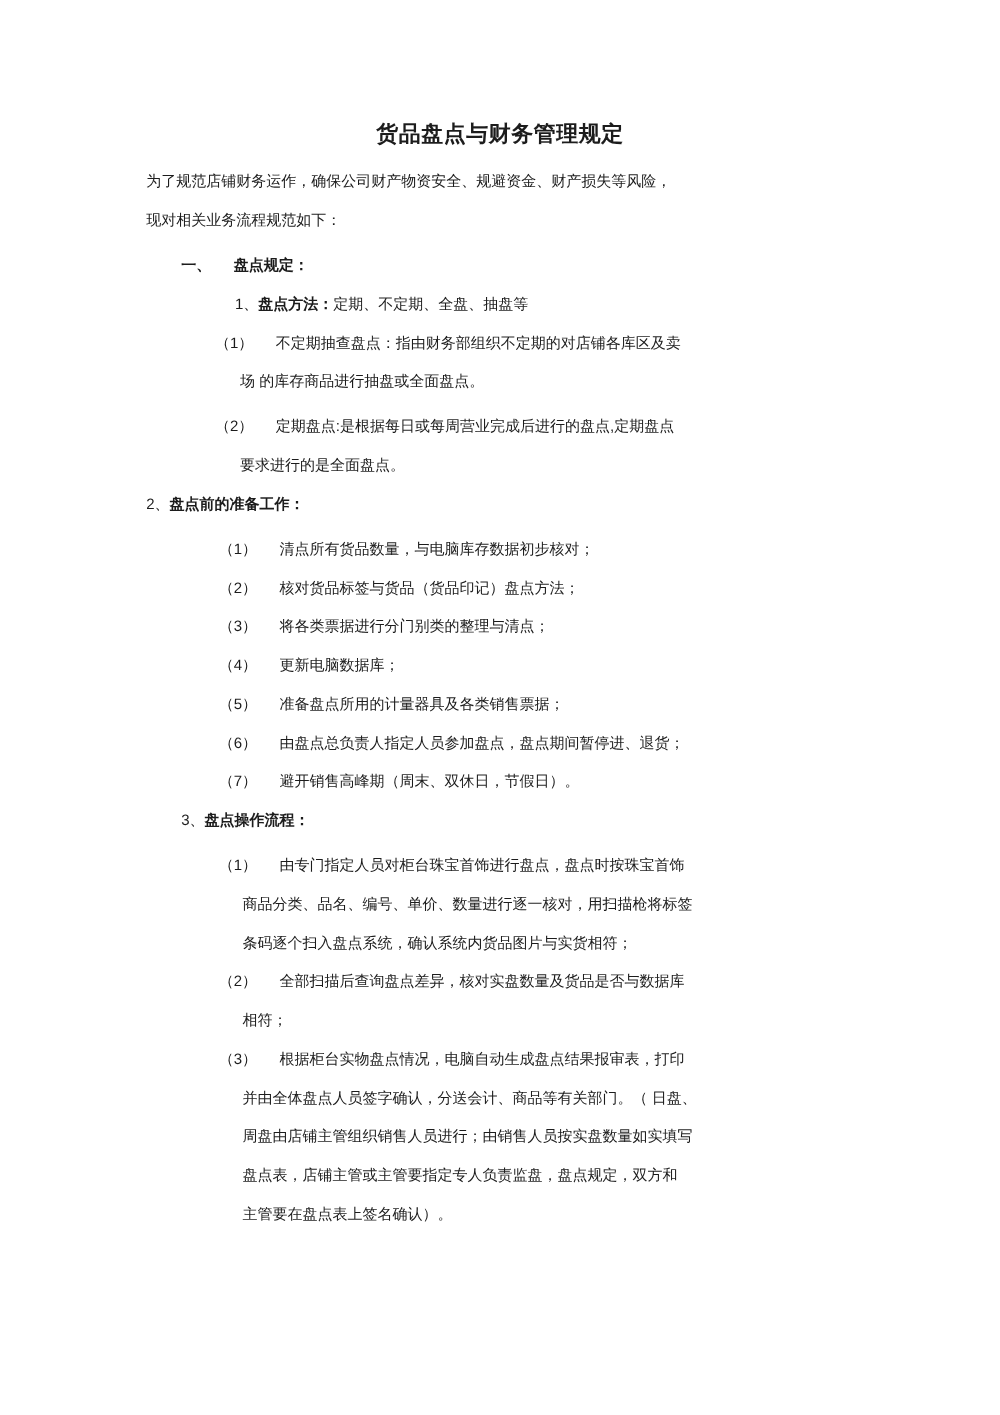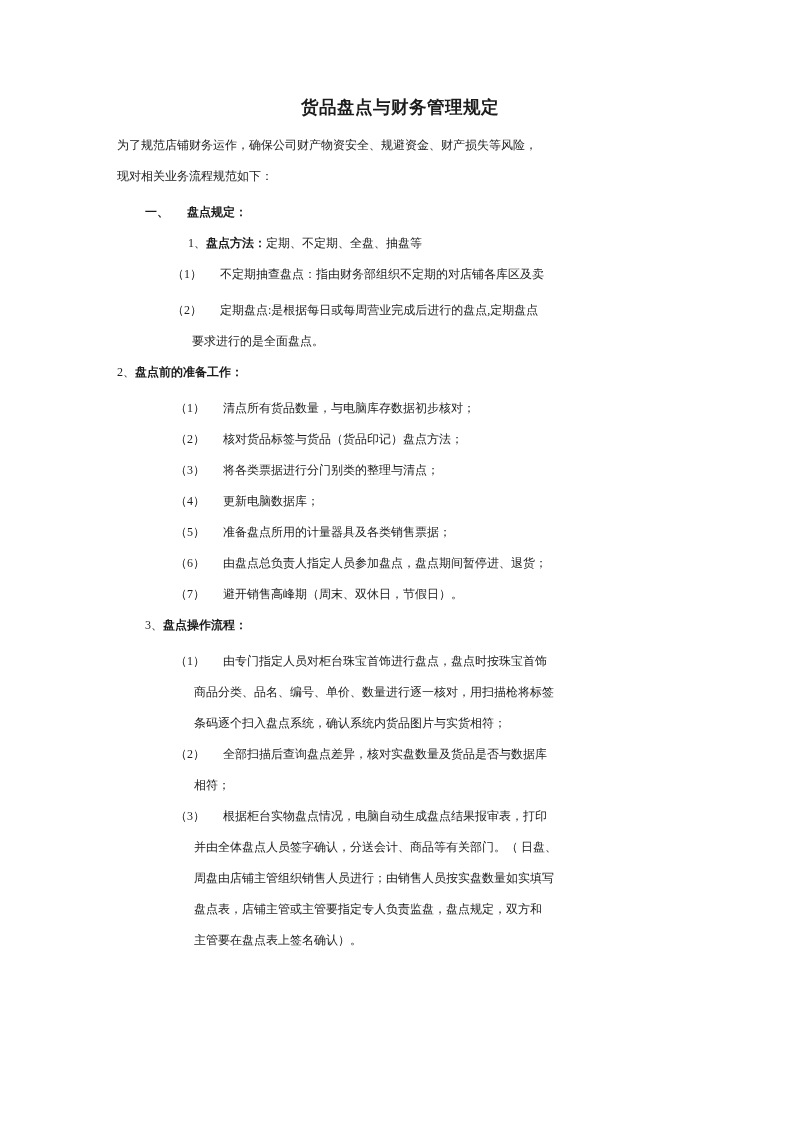--- a/index.html
+++ b/index.html
@@ -6,21 +6,21 @@
     margin: 0;
     padding: 0;
     background: #ffffff;
   }
   .page {
     position: relative;
     width: 800px;
     height: 1132px;
     background: #ffffff;
     overflow: hidden;
-    font-family: Liberation Serif, serif;
+    font-family: Liberation Sans, sans-serif;
     color: #1c1c1c;
   }
   .title {
     position: absolute;
     top: 95px;
     left: 0;
     right: 0;
     text-align: center;
     font-size: 17.5px;
     font-weight: bold;
@@ -55,20 +55,21 @@
 <body>
 
 <div class="page">
   <div class="title">货品盘点与财务管理规定</div>
   <div class="doc-body" id="doc-body">
       <div class="line"><span>为了规范店铺财务运作，确保公司财产物资安全、规避资金、财产损失等风险，</span></div>
       <div class="line"><span>现对相关业务流程规范如下：</span></div>
       <div class="line h1 sp"><span class="b">一、</span><span class="b g">盘点规定：</span></div>
       <div class="line n1"><span>1、</span><span class="b">盘点方法：</span><span>定期、不定期、全盘、抽盘等</span></div>
       <div class="line item1"><span>（1）</span><span class="g">不定期抽查盘点：指由财务部组织不定期的对店铺各库区及卖</span></div>
+      <div class="line wrap1"><span>场 的库存商品进行抽盘或全面盘点。</span></div>
       <div class="line item1 sp"><span>（2）</span><span class="g">定期盘点:是根据每日或每周营业完成后进行的盘点,定期盘点</span></div>
       <div class="line wrap1"><span>要求进行的是全面盘点。</span></div>
       <div class="line n2"><span>2、</span><span class="b">盘点前的准备工作：</span></div>
       <div class="line item sp"><span>（1）</span><span class="g">清点所有货品数量，与电脑库存数据初步核对；</span></div>
       <div class="line item"><span>（2）</span><span class="g">核对货品标签与货品（货品印记）盘点方法；</span></div>
       <div class="line item"><span>（3）</span><span class="g">将各类票据进行分门别类的整理与清点；</span></div>
       <div class="line item"><span>（4）</span><span class="g">更新电脑数据库；</span></div>
       <div class="line item"><span>（5）</span><span class="g">准备盘点所用的计量器具及各类销售票据；</span></div>
       <div class="line item"><span>（6）</span><span class="g">由盘点总负责人指定人员参加盘点，盘点期间暂停进、退货；</span></div>
       <div class="line item"><span>（7）</span><span class="g">避开销售高峰期（周末、双休日，节假日）。</span></div>

